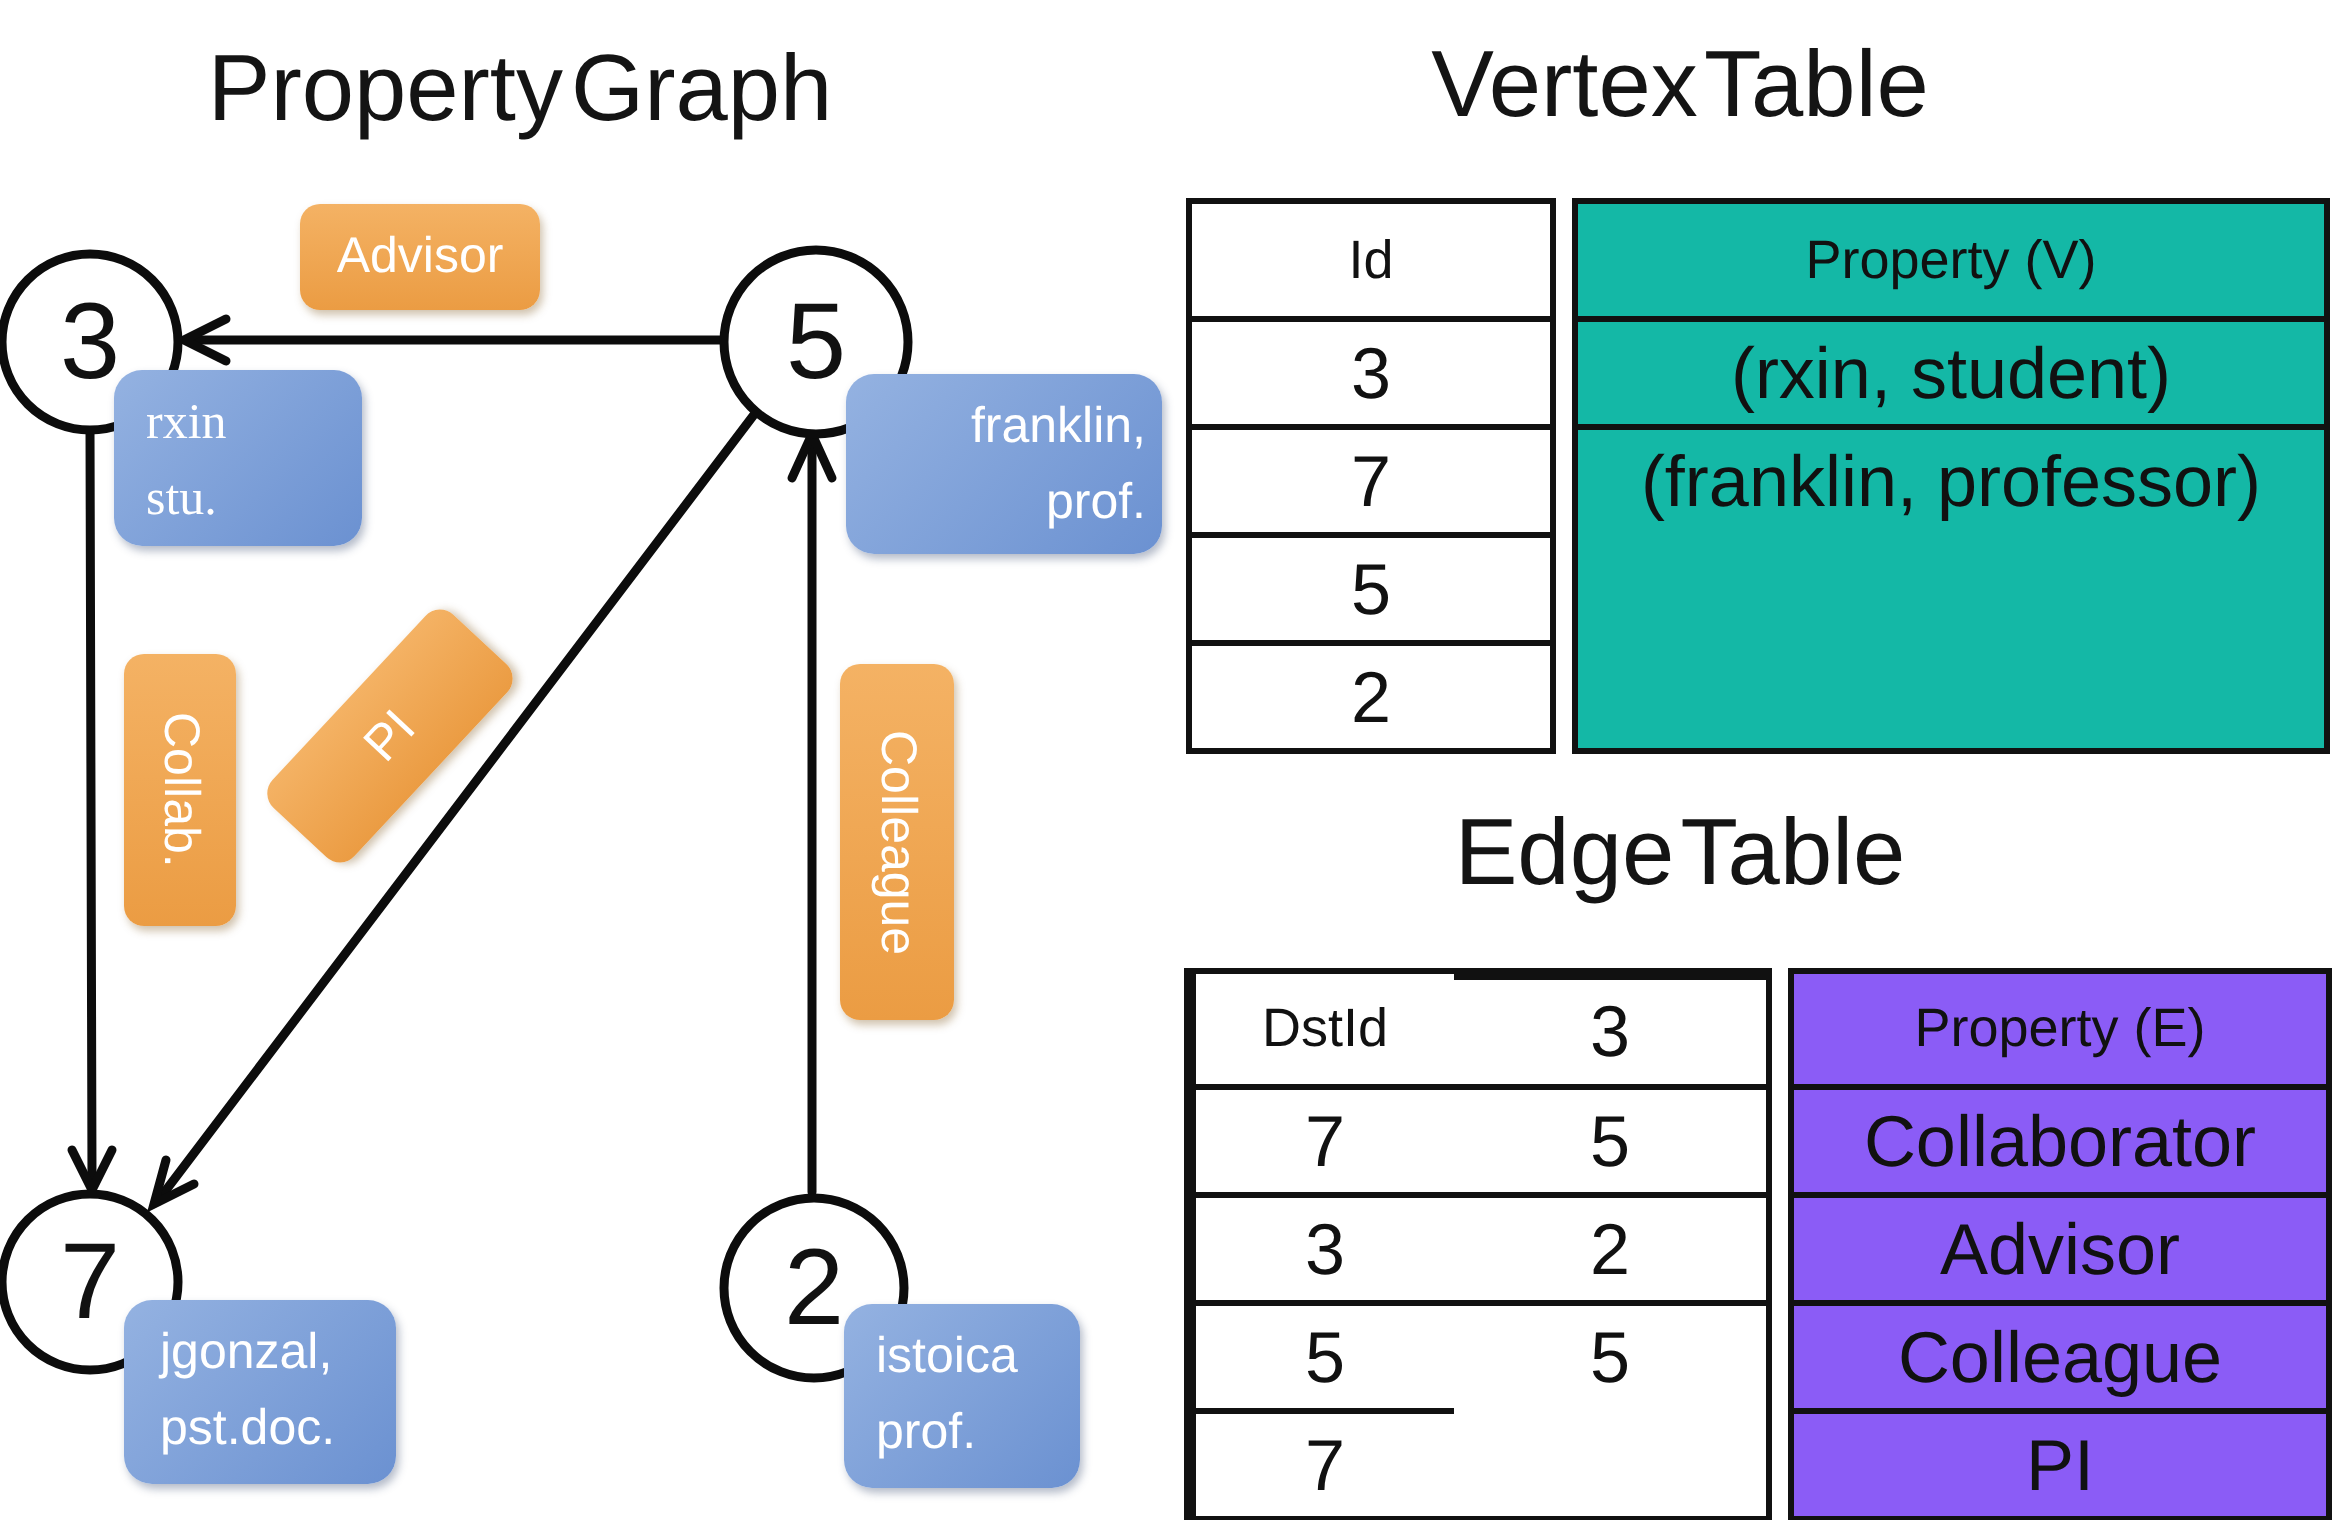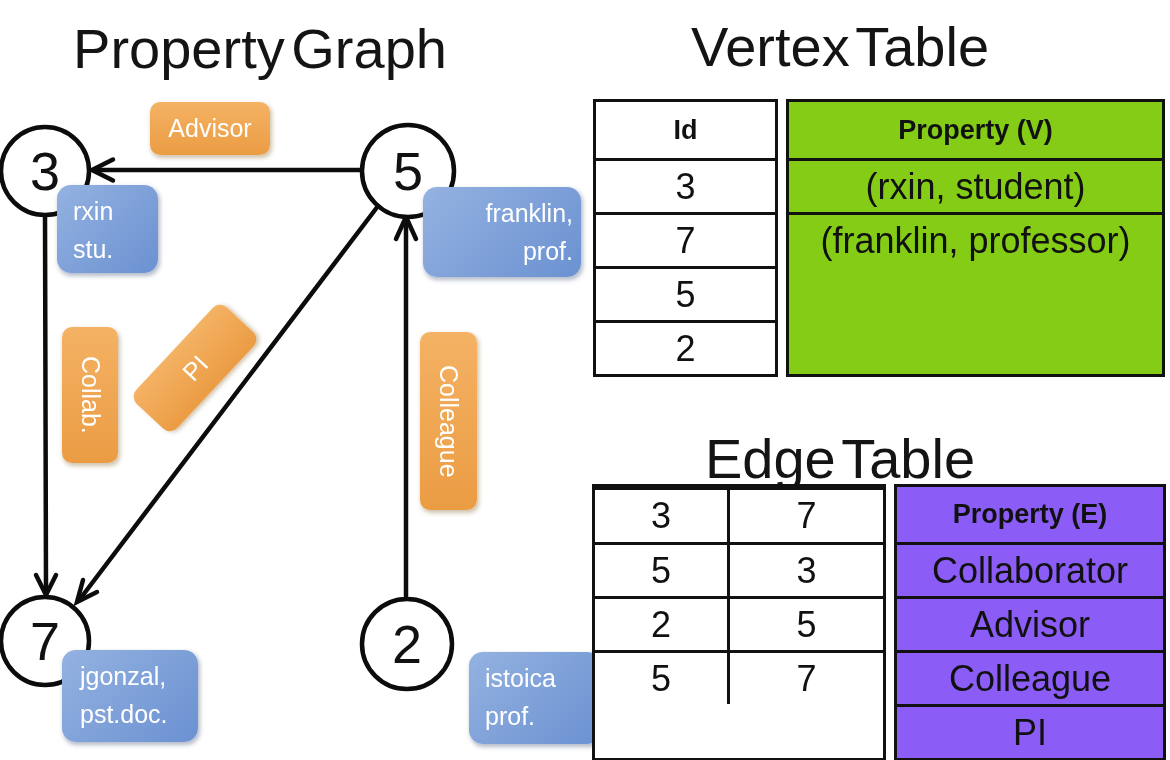--- a/index.html
+++ b/index.html
@@ -2,21 +2,21 @@
 <html><head>
 <meta charset="utf-8">
 <style>
   html,body{margin:0;padding:0;}
   body{
     width:1170px;height:760px;position:relative;background:#ffffff;
     font-family:"Liberation Sans",sans-serif;color:#151515;overflow:hidden;
   }
   .abs{position:absolute;}
   .title{
-    font-size:56px;font-weight:300;letter-spacing:0px;word-spacing:-9px;
+    font-size:47px;font-weight:300;letter-spacing:0px;word-spacing:-9px;
     text-align:center;color:#141414;white-space:nowrap;
   }
   
   #graph-svg{position:absolute;left:0;top:0;width:580px;height:760px;}
   .node-num{
     width:90px;height:90px;line-height:90px;text-align:center;
     font-size:54px;font-weight:300;color:#111;
   }
   .obox{
     background:linear-gradient(180deg,#f4b264 0%,#eb9c43 100%);
@@ -35,25 +35,25 @@
   }
   
   .tbl{display:flex;}
   .subtbl{
     border:3px solid #111;background:#fff;display:grid;box-sizing:content-box;
   }
   .cell{
     display:flex;align-items:center;justify-content:center;
     font-size:36px;color:#111;box-sizing:border-box;
   }
-  .cell.hdr{font-weight:bold;font-size:27px;}
+  .cell.hdr{font-weight:normal;font-size:27px;}
   .cell.num{font-size:36px;font-weight:300;}
   .cell.sep{border-top:3px solid #111;}
   .cell.vline{border-left:3px solid #111;}
-  .fill-v{background:#84cc16;}
+  .fill-v{background:#14b8a6;}
   .fill-e{background:#8b5cf6;}
   .gap{width:8px;}
 </style>
 </head>
 <body>
 
 <div class="abs title" style="left:30px;top:16px;width:460px;">Property Graph</div>
 
 <svg id="graph-svg" viewBox="0 0 580 760" fill="none" stroke="#0c0c0c" stroke-width="4.5">
 
@@ -83,33 +83,33 @@
 <div class="abs node-num" style="left:0px;top:126px;">3</div>
 <div class="abs node-num" style="left:363px;top:126px;">5</div>
 <div class="abs node-num" style="left:0px;top:596px;">7</div>
 <div class="abs node-num" style="left:362px;top:599px;">2</div>
 
 <div class="abs obox olabel" style="left:150px;top:102px;width:120px;height:53px;">Advisor</div>
 <div class="abs obox vert olabel" style="left:62px;top:327px;width:56px;height:136px;">Collab.</div>
 <div class="abs obox olabel" style="left:129px;top:340px;width:132px;height:56px;transform:rotate(-47deg);">PI</div>
 <div class="abs obox vert olabel" style="left:420px;top:332px;width:57px;height:178px;">Colleague</div>
 
-<div class="abs bbox" style="left:57px;top:185px;width:101px;height:88px;">
+<div class="abs bbox" style="left:57px;top:185px;width:124px;height:88px;font-family:Liberation Serif, serif;">
   <div>rxin</div>
   <div>stu.</div>
 </div>
 <div class="abs bbox" style="left:423px;top:187px;width:158px;height:90px;text-align:right;">
   <div>franklin,</div>
   <div>prof.</div>
 </div>
 <div class="abs bbox" style="left:62px;top:650px;width:136px;height:92px;padding-left:18px;">
   <div>jgonzal,</div>
   <div>pst.doc.</div>
 </div>
-<div class="abs bbox" style="left:422px;top:652px;width:132px;height:92px;margin-left:47px;">
+<div class="abs bbox" style="left:422px;top:652px;width:118px;height:92px;">
   <div>istoica</div>
   <div>prof.</div>
 </div>
 
 <div class="abs title" style="left:600px;top:14px;width:480px;">Vertex Table</div>
 
 <div class="abs tbl" style="left:593px;top:99px;">
   <div class="subtbl" style="grid-template-columns:179px;grid-template-rows:56px 54px 54px 54px 54px;">
     <div class="cell hdr">Id</div>
     <div class="cell num sep">3</div>
@@ -118,24 +118,25 @@
     <div class="cell num sep">2</div>
   </div>
   <div class="gap"></div>
   <div class="subtbl fill-v" style="grid-template-columns:373px;grid-template-rows:56px 54px 54px 54px 54px;">
     <div class="cell hdr">Property (V)</div>
     <div class="cell sep">(rxin, student)</div>
     <div class="cell sep">(franklin, professor)</div>
   </div>
 </div>
 
-<div class="abs title" style="left:620px;top:398px;width:440px;margin-top:28px;">Edge Table</div>
+<div class="abs title" style="left:620px;top:398px;width:440px;">Edge Table</div>
 
 <div class="abs tbl" style="left:592px;top:484px;">
   <div class="subtbl" style="grid-template-columns:132px 156px;grid-template-rows:55px 54px 54px 54px 54px;">
+    <div class="cell hdr vline">DstId</div>
     <div class="cell num sep">3</div>
     <div class="cell num sep vline">7</div>
     <div class="cell num sep">5</div>
     <div class="cell num sep vline">3</div>
     <div class="cell num sep">2</div>
     <div class="cell num sep vline">5</div>
     <div class="cell num sep">5</div>
     <div class="cell num sep vline">7</div>
   </div>
   <div class="gap"></div>

